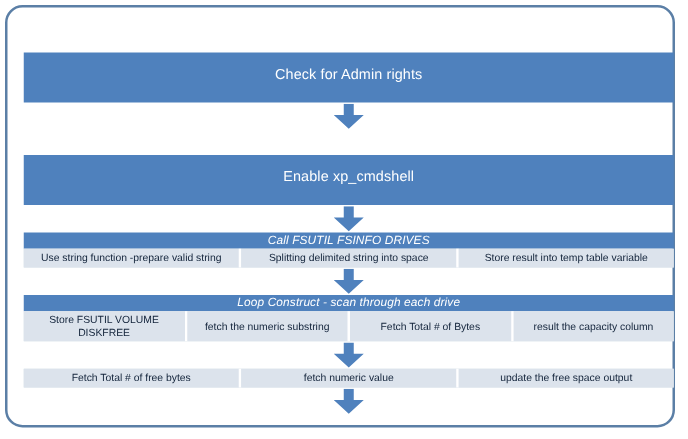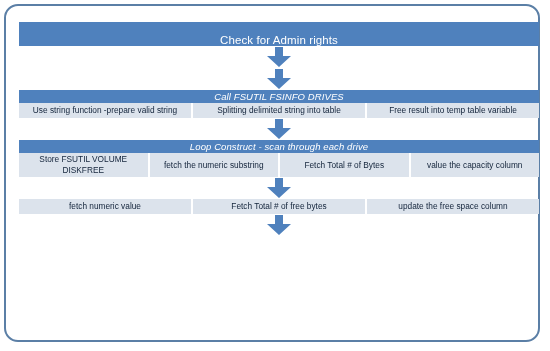--- a/index.html
+++ b/index.html
@@ -42,23 +42,24 @@
   .band {
     background: #4f81bd;
     color: #ffffff;
     text-align: center;
     letter-spacing: .1px;
     white-space: nowrap;
     overflow: hidden;
   }
   
   .band.tall {
-    height: 24px;
+    height: 40px;
     line-height: 36px;
     font-size: 11.5px;
+    margin-top: 20px;
   }
   
   .band.slim {
     height: 13px;
     line-height: 13px;
     font-size: 9.5px;
     font-style: italic;
   }
 
   .subrow {
@@ -106,63 +107,66 @@
     <div class="node">
       <div class="band tall">Check for Admin rights</div>
     </div>
 
     <div class="conn">
       <svg class="arrow" viewBox="0 0 26 21">
         <polygon points="9,0 17,0 17,9 25,9 13,20 1,9 9,9" fill="#4f81bd"></polygon>
       </svg>
     </div>
 
+    <div class="node">
+      <div class="band tall">Enable xp_cmdshell</div>
+    </div>
 
     <div class="conn">
       <svg class="arrow" viewBox="0 0 26 21">
         <polygon points="9,0 17,0 17,9 25,9 13,20 1,9 9,9" fill="#4f81bd"></polygon>
       </svg>
     </div>
 
     <div class="node">
       <div class="band slim">Call FSUTIL FSINFO DRIVES</div>
       <div class="subrow h1">
         <div class="cell">Use string function -prepare valid string</div>
-        <div class="cell">Splitting delimited string into table</div>
-        <div class="cell">Free result into temp table variable</div>
+        <div class="cell">Splitting delimited string into space</div>
+        <div class="cell">Store result into temp table variable</div>
       </div>
     </div>
 
     <div class="conn">
       <svg class="arrow" viewBox="0 0 26 21">
         <polygon points="9,0 17,0 17,9 25,9 13,20 1,9 9,9" fill="#4f81bd"></polygon>
       </svg>
     </div>
 
     <div class="node">
       <div class="band slim">Loop Construct - scan through each drive</div>
       <div class="subrow h2">
         <div class="cell">Store FSUTIL VOLUME DISKFREE</div>
         <div class="cell">fetch the numeric substring</div>
         <div class="cell">Fetch Total # of Bytes</div>
-        <div class="cell">value the capacity column</div>
+        <div class="cell">result the capacity column</div>
       </div>
     </div>
 
     <div class="conn">
       <svg class="arrow" viewBox="0 0 26 21">
         <polygon points="9,0 17,0 17,9 25,9 13,20 1,9 9,9" fill="#4f81bd"></polygon>
       </svg>
     </div>
 
     <div class="node">
       <div class="subrow h1">
+        <div class="cell">Fetch Total # of free bytes</div>
         <div class="cell">fetch numeric value</div>
-        <div class="cell">Fetch Total # of free bytes</div>
-        <div class="cell">update the free space column</div>
+        <div class="cell">update the free space output</div>
       </div>
     </div>
 
     <div class="conn">
       <svg class="arrow" viewBox="0 0 26 21">
         <polygon points="9,0 17,0 17,9 25,9 13,20 1,9 9,9" fill="#4f81bd"></polygon>
       </svg>
     </div>
 
 

